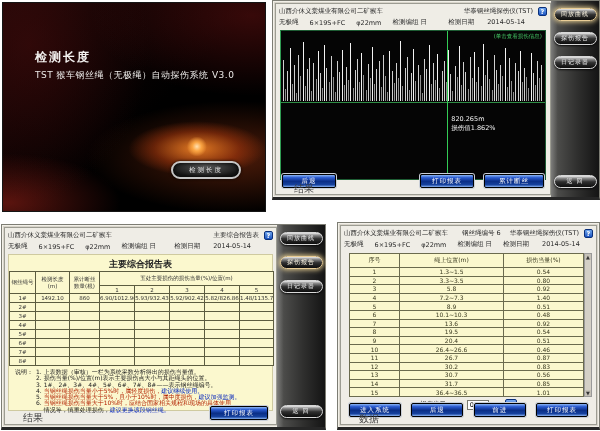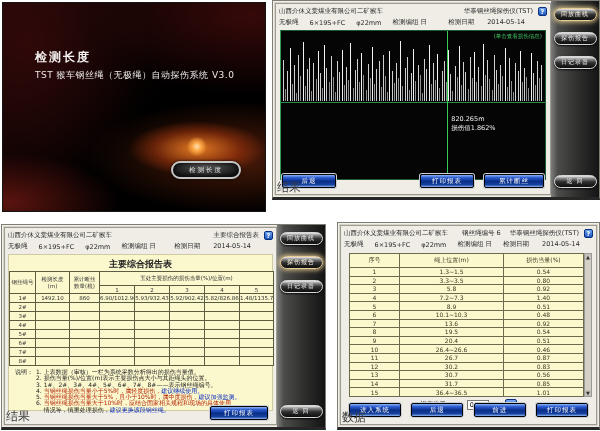--- a/index.html
+++ b/index.html
@@ -27,21 +27,21 @@
   
   .win { background:#d8d4ca; border:1px solid #7d7d74; border-bottom:3px solid #262626; box-shadow:inset 0 0 0 1px #f2f0e8; }
   .inner { position:absolute; background:#efede6; border:1px solid #9c9c92; }
   .hdr { position:absolute; left:3px; right:3px; top:2px; }
   .hrow { display:flex; align-items:center; font-size:6.5px; color:#2a2a2a; height:11px; white-space:nowrap; }
   .hrow .right { margin-left:auto; }
   .specs span { margin-right:11px; }
   .help { display:inline-flex; align-items:center; justify-content:center; width:9px; height:9px; margin-left:5px;
       background:linear-gradient(180deg,#6fa6ee,#1d55c0); border:1px solid #0a2f7a; border-radius:2px;
       color:#fff; font-size:6.5px; font-weight:bold; cursor:pointer; flex:none; }
-  .status { position:absolute; left:4px; bottom:1px; font-size:12px; color:#3c3c3c; }
+  .status { position:absolute; left:21px; bottom:1px; font-size:10px; color:#3c3c3c; }
 
   .btnblue { height:14px; border:1px solid #000; border-radius:2px; box-shadow:0 0 0 1px #c9cfd8; color:#fff;
       font-size:6.5px; letter-spacing:1px; cursor:pointer;
       background:linear-gradient(180deg,#8db6f4 0%, #2b5bd0 22%, #0a2e86 52%, #16429f 82%, #8db6f4 100%); }
 
   .sidebar { position:absolute; top:0; bottom:0; right:0; width:48px; display:flex; flex-direction:column; align-items:center;
       padding-top:7px; background:linear-gradient(90deg,#7d7d7b 0%, #4c4c4a 14%, #2f2f2e 55%, #141414 100%); }
   .mbtn { width:43px; height:13px; flex:none; border-radius:7px; border:1px solid #d8d8d8; color:#ececec; font-size:6px;
       letter-spacing:1px; cursor:pointer; background:linear-gradient(180deg,#ededed 0%, #8d8d8d 20%, #303030 52%, #0d0d0d 100%);
       box-shadow:0 1px 2px rgba(0,0,0,.8); }

